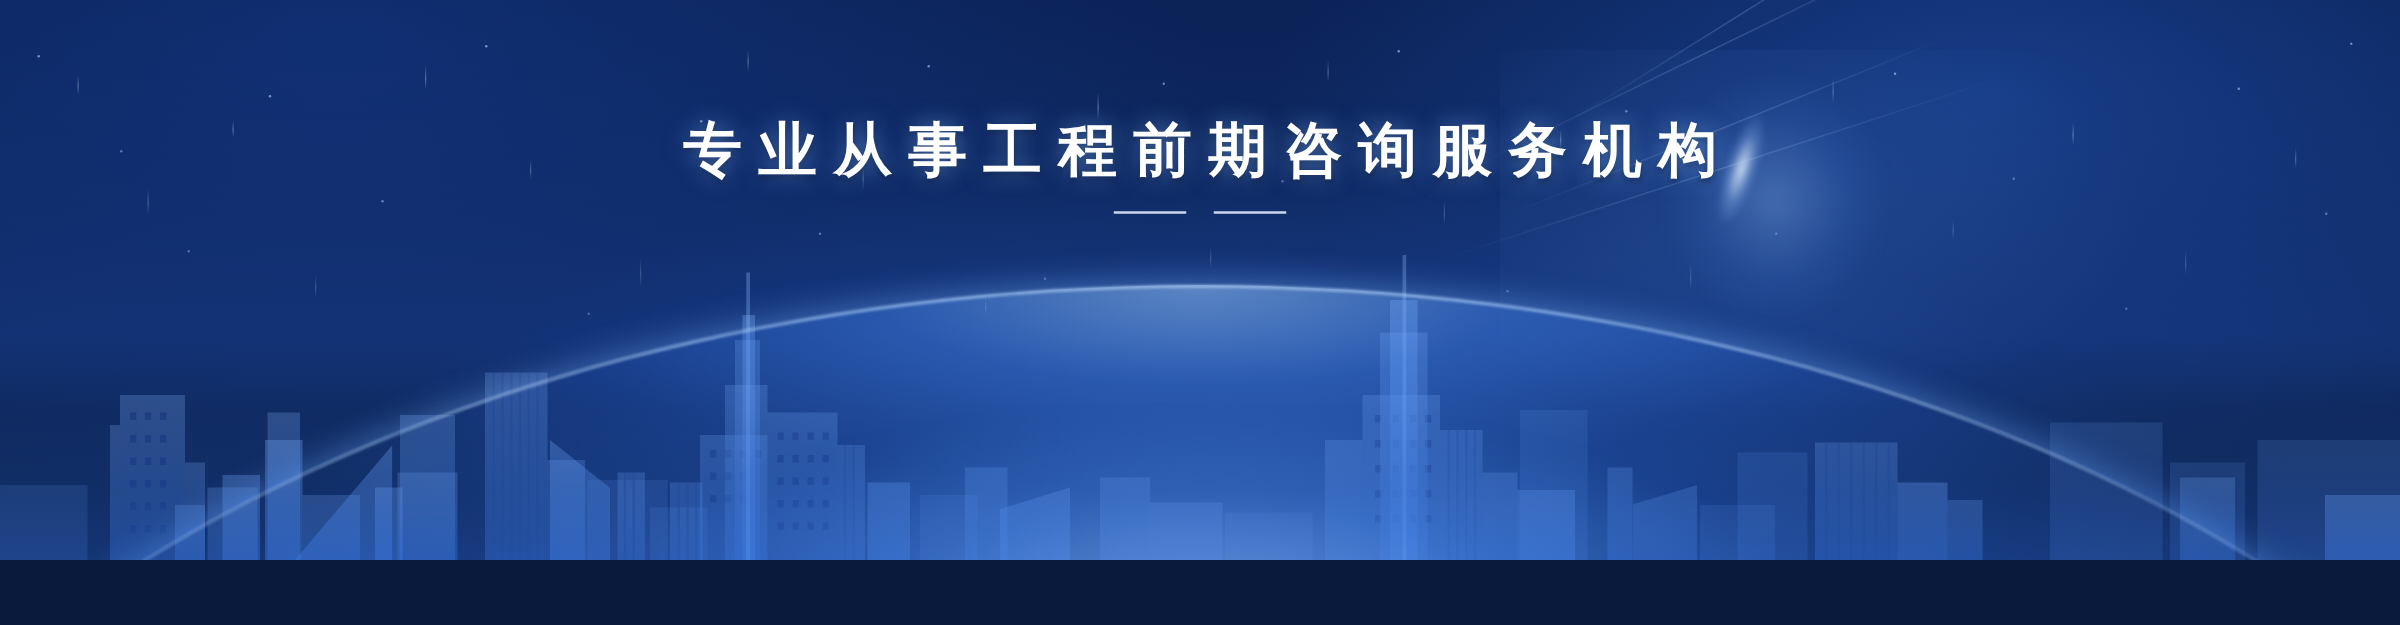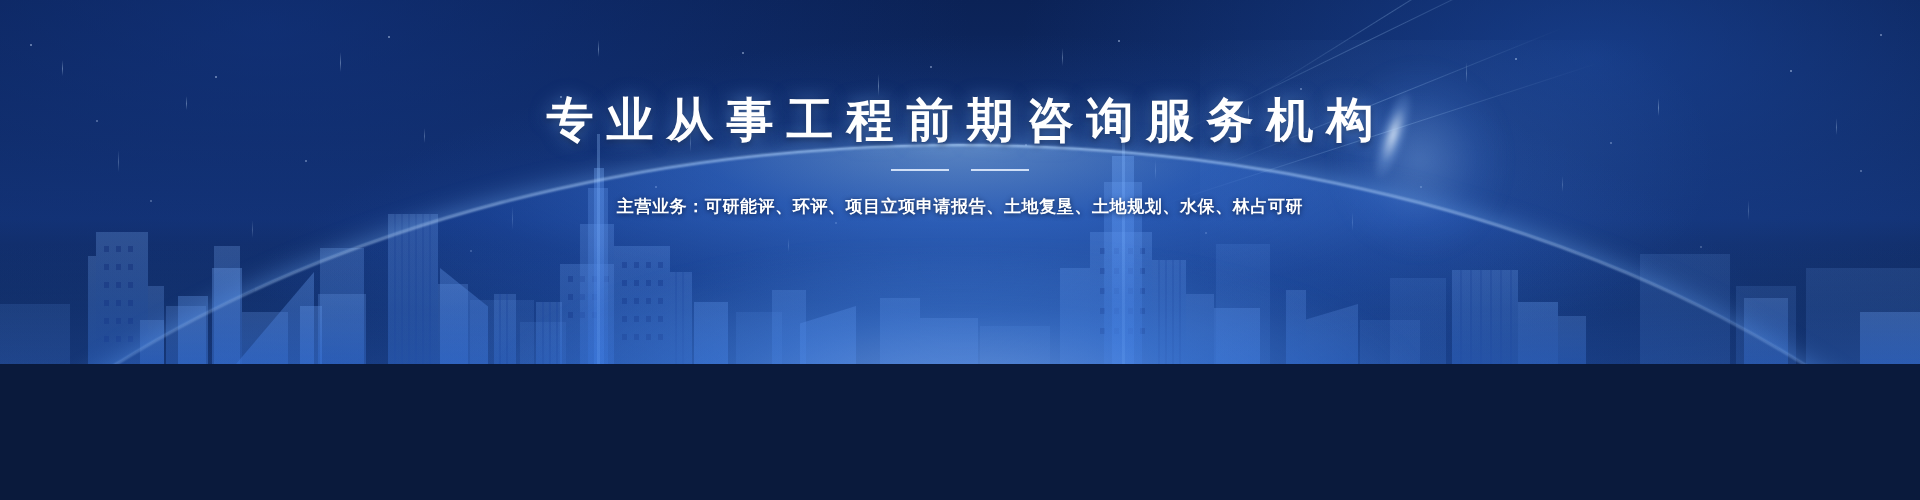--- a/index.html
+++ b/index.html
@@ -4,21 +4,21 @@
 <style>
   * { margin:0; padding:0; box-sizing:border-box; }
   html, body {
     width:1920px; height:500px; overflow:hidden;
     background:#0a1a3c;
     font-family:"Liberation Sans","DejaVu Sans",sans-serif;
   }
 
   
   .banner{
-    position:relative; width:1920px; height:364px; overflow:hidden;
+    position:relative; width:1920px; height:448px; overflow:hidden;
     background:
       radial-gradient(ellipse 1100px 520px at 52% 112%, rgba(62,130,245,.55) 0%, rgba(40,95,200,.30) 38%, rgba(12,35,92,0) 68%),
       radial-gradient(ellipse 820px 420px at 82% 18%, rgba(30,78,170,.55) 0%, rgba(14,38,96,0) 70%),
       radial-gradient(ellipse 900px 500px at 16% 10%, rgba(18,52,128,.60) 0%, rgba(10,28,78,0) 72%),
       linear-gradient(180deg,#0a1f52 0%,#0c2straight 0%,#102a63 42%,#123070 62%,#10295e 82%,#0b1c45 100%);
     background-color:#0c2257;
   }
   
   .banner{
     background:
@@ -352,16 +352,15 @@
 
   <div class="content">
 
     <h1 class="title">专业从事工程前期咨询服务机构</h1>
 
     <div class="subtitle-row">
       <span class="dash"></span>
       <span class="dash"></span>
     </div>
 
-    <p class="biz">主营业务：可研能评、环评、项目立项申请报告、土地复垦、土地规划、水保、林占可研</p>
   </div>
 
 </div>
 
 </body></html>

